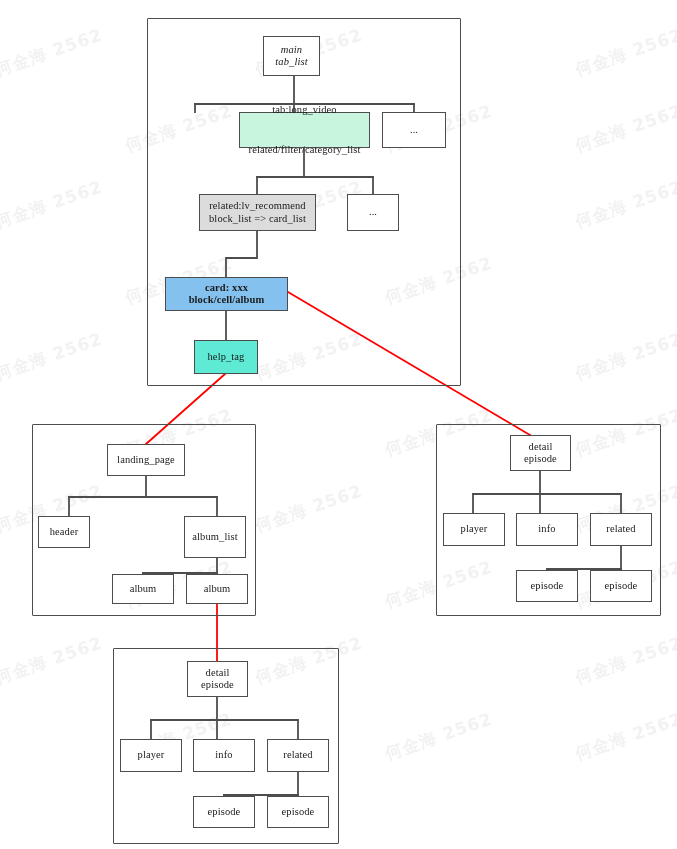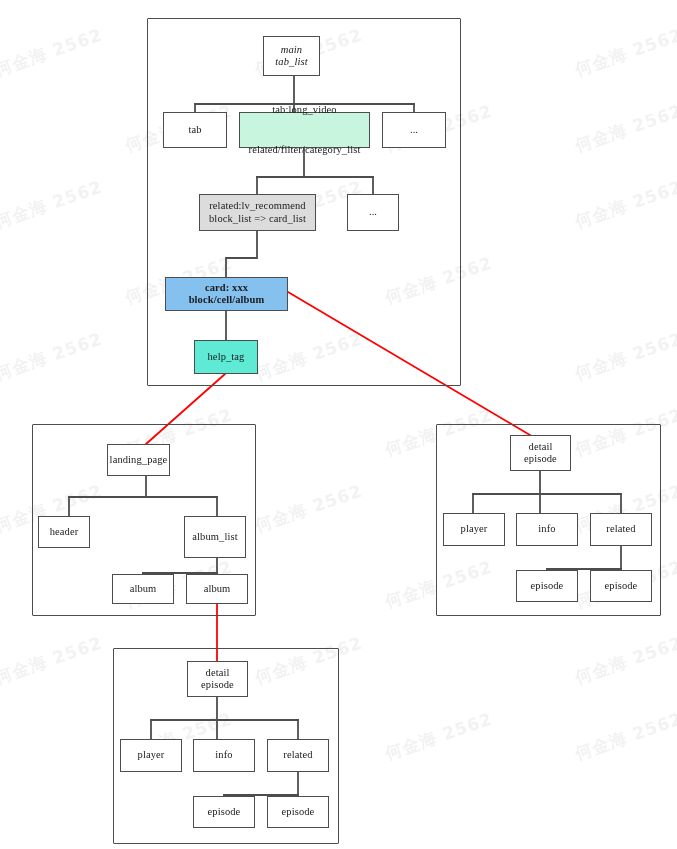--- a/index.html
+++ b/index.html
@@ -159,23 +159,20 @@
     </g>
   </svg>
 
   <div class="panel" style="left:147px; top:18px; width:314px; height:368px;"></div>
 
   <div class="node" style="left:263px; top:36px; width:57px; height:40px;font-style:italic;">
     <span class="ln">main</span>
     <span class="ln">tab_list</span>
   </div>
 
-  <div class="node" style="left:163px; top:112px; width:64px; height:36px;">
-    <span class="ln">tab</span>
-  </div>
 
   <div class="node green" style="left:239px; top:112px; width:131px; height:36px;">
     <span class="ln">tab:long_video</span>
     <span class="ln">related/filter/category_list</span>
   </div>
 
   <div class="node" style="left:382px; top:112px; width:64px; height:36px;">
     <span class="ln">...</span>
   </div>
 
@@ -192,21 +189,21 @@
     <span class="ln">card: xxx</span>
     <span class="ln">block/cell/album</span>
   </div>
 
   <div class="node orange" style="left:194px; top:340px; width:64px; height:34px;">
     <span class="ln">help_tag</span>
   </div>
 
   <div class="panel" style="left:32px; top:424px; width:224px; height:192px;"></div>
 
-  <div class="node" style="left:107px; top:444px; width:63px; height:32px;">
+  <div class="node" style="left:107px; top:444px; width:78px; height:32px;">
     <span class="ln">landing_page</span>
   </div>
 
   <div class="node" style="left:38px; top:516px; width:52px; height:32px;">
     <span class="ln">header</span>
   </div>
 
   <div class="node" style="left:184px; top:516px; width:62px; height:42px;">
     <span class="ln">album_list</span>
   </div>

